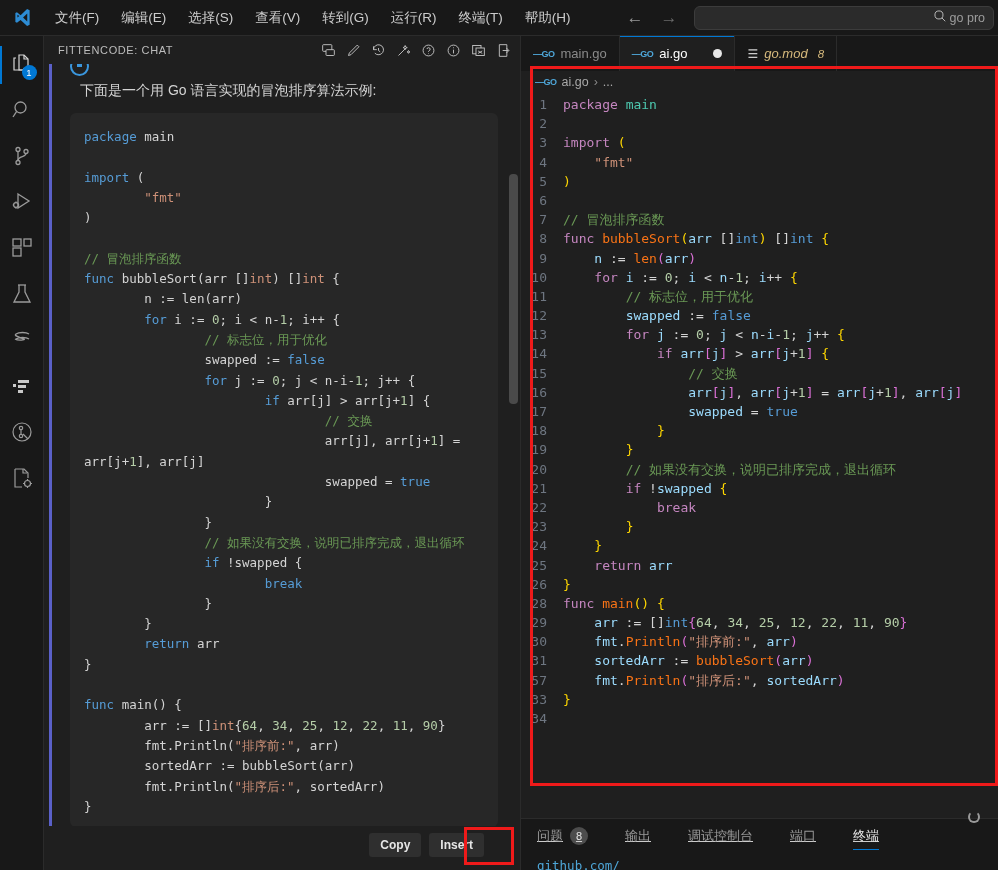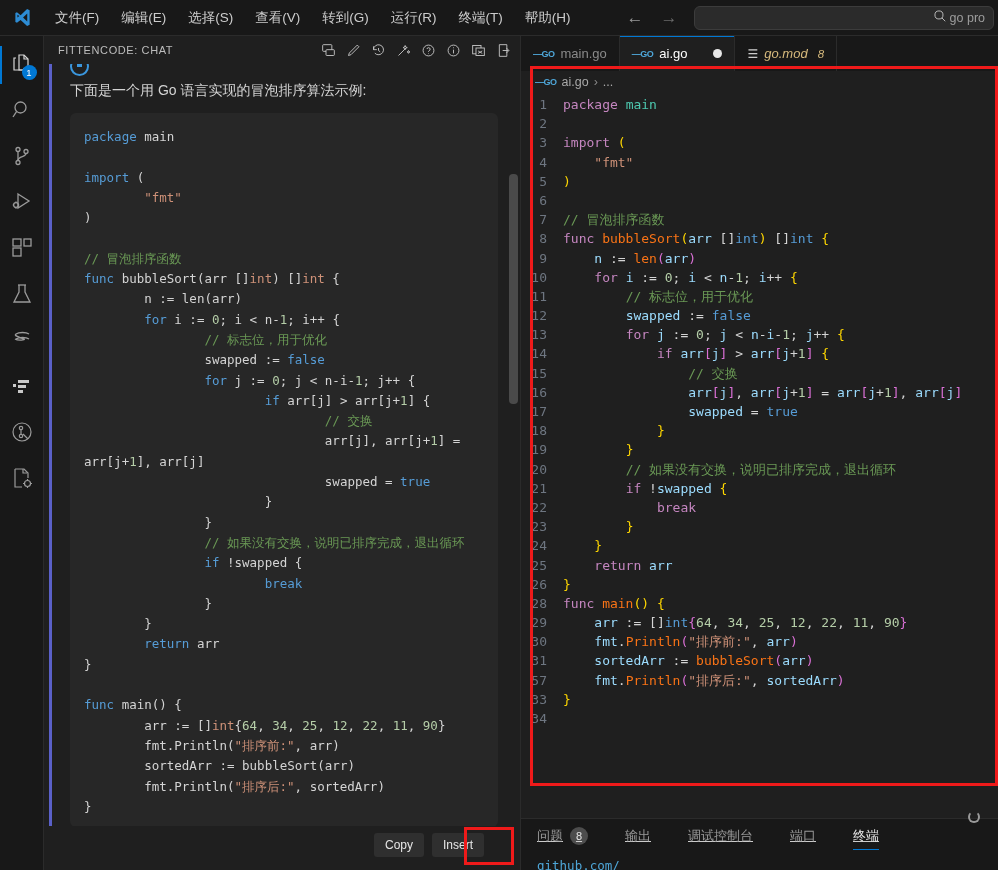--- a/index.html
+++ b/index.html
@@ -80,36 +80,36 @@
     margin-left:5px;
   }
   .avatar{
     width:19px; height:19px; border-radius:50%; border:2px solid #3a96dd;
     margin:-11px 0 4px 0; overflow:hidden; position:relative; background:#1f1f1f;
   }
   .avatar:after{
     content:""; position:absolute; left:5px; top:3px; width:5px; height:5px;
     background:#3a96dd;
   }
-  .msg-text{ font-size:14px; color:#d4d4d4; line-height:1.5; margin-bottom:12px; }
+  .msg-text{ font-size:14px; color:#d4d4d4; line-height:1.5; margin-bottom:12px;margin-left:10px; }
   .codebox{
     background:#272727; border-radius:6px; padding:14px 14px 10px 14px;
     font-family:"DejaVu Sans Mono", monospace; font-size:12.5px; line-height:20.3px;
     white-space:pre-wrap; word-break:break-word; color:#d4d4d4;
   }
   .chat-scroll{
     position:absolute; right:2px; top:110px; width:9px; height:230px;
     background:#4a4a4a; border-radius:4px;
   }
   .chat-foot{
     flex:0 0 auto; height:44px; display:flex; align-items:center; justify-content:flex-end;
     padding:0 36px 6px 0; gap:8px; position:relative;
   }
   .cbtn{
-    background:#2f2f2f; color:#e6e6e6; border:none; font-size:12px; font-weight:normal;
+    background:#2f2f2f; color:#e6e6e6; border:none; font-size:12px; font-weight:bold;
     padding:5px 11px; border-radius:3px; font-family:"Liberation Sans", sans-serif;
     cursor:pointer;
   }
   .redbox-insert{
     position:absolute; left:420px; top:1px; width:50px; height:38px;
     border:3px solid #ef1a1a; pointer-events:none;
   }
 
   
   .editorwrap{

